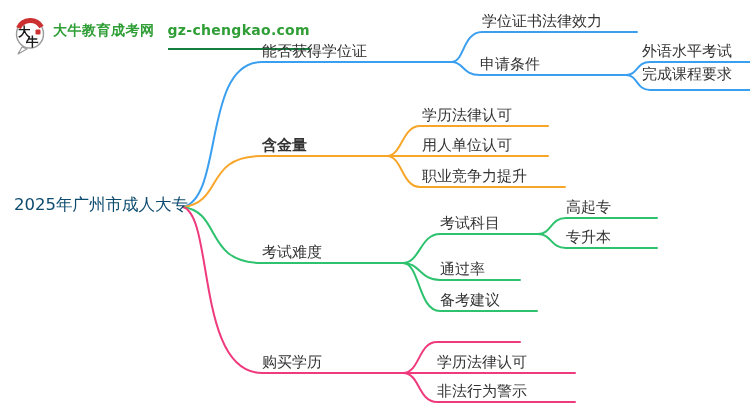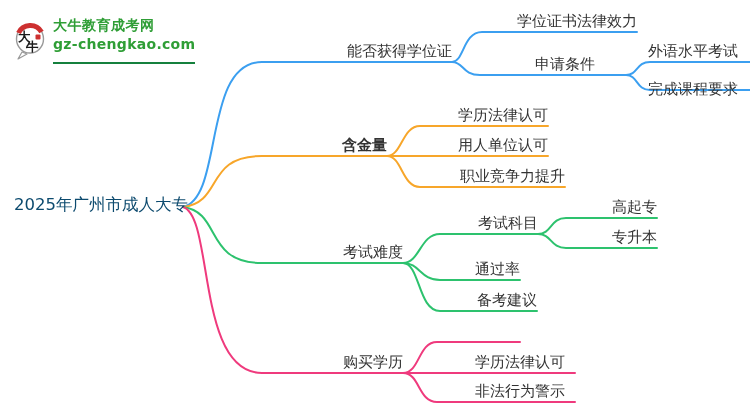--- a/index.html
+++ b/index.html
@@ -1,26 +1,26 @@
 <!DOCTYPE html>
 <html><head>
 <meta charset="utf-8">
 <style>
   html,body{margin:0;padding:0;background:#fff;}
   body{font-family:"DejaVu Sans","Liberation Sans",sans-serif;}
   #stage{position:relative;width:750px;height:410px;background:#ffffff;overflow:hidden;}
   #map-svg{position:absolute;left:0;top:0;}
   #map-svg path{fill:none;stroke-width:2;stroke-linecap:round;stroke-linejoin:round;}
   .node{position:absolute;height:20px;line-height:20px;font-size:15px;color:#333;
-        text-align:right;white-space:nowrap;}
+        text-align:left;white-space:nowrap;}
   #root-label{position:absolute;left:14px;top:193px;width:170px;height:23px;line-height:23px;
         font-size:16.5px;color:#0c4a6e;text-align:center;white-space:nowrap;}
   
   #logo{position:absolute;left:14px;top:17px;display:flex;align-items:center;gap:7px;}
-  #logo-textcol{display:flex;flex-direction:column;gap:1px;}
+  #logo-textcol{display:flex;flex-direction:row;gap:13px;}
   .logo-title{font-size:14px;font-weight:bold;color:#2f9e36;letter-spacing:.5px;}
   .logo-url{font-size:14px;font-weight:bold;color:#2f9e36;border-bottom:2px solid #15803d;
         padding-bottom:10px;width:max-content;letter-spacing:.3px;}
 </style>
 </head>
 <body>
 
 <div id="stage">
 
   <svg id="map-svg" width="750" height="410" viewBox="0 0 750 410">
@@ -65,21 +65,21 @@
       <span class="logo-url">gz-chengkao.com</span>
     </div>
   </div>
 
   <div id="root-label">2025年广州市成人大专</div>
 
   <div class="node" style="left:262px;top:41px;width:190px;">能否获得学位证</div>
   <div class="node" style="left:482px;top:11px;width:155px;">学位证书法律效力</div>
   <div class="node" style="left:480px;top:54px;width:115px;">申请条件</div>
   <div class="node" style="left:642px;top:41px;width:96px;">外语水平考试</div>
-  <div class="node" style="left:642px;top:79px;width:96px;">完成课程要求</div>
+  <div class="node" style="left:642px;top:64px;width:96px;">完成课程要求</div>
 
   <div class="node" style="left:262px;top:135px;width:125px;font-weight:bold;">含金量</div>
   <div class="node" style="left:422px;top:105px;width:126px;">学历法律认可</div>
   <div class="node" style="left:422px;top:135px;width:126px;">用人单位认可</div>
   <div class="node" style="left:422px;top:166px;width:143px;">职业竞争力提升</div>
 
   <div class="node" style="left:262px;top:242px;width:141px;">考试难度</div>
   <div class="node" style="left:440px;top:213px;width:98px;">考试科目</div>
   <div class="node" style="left:566px;top:197px;width:91px;">高起专</div>
   <div class="node" style="left:440px;top:259px;width:80px;">通过率</div>

